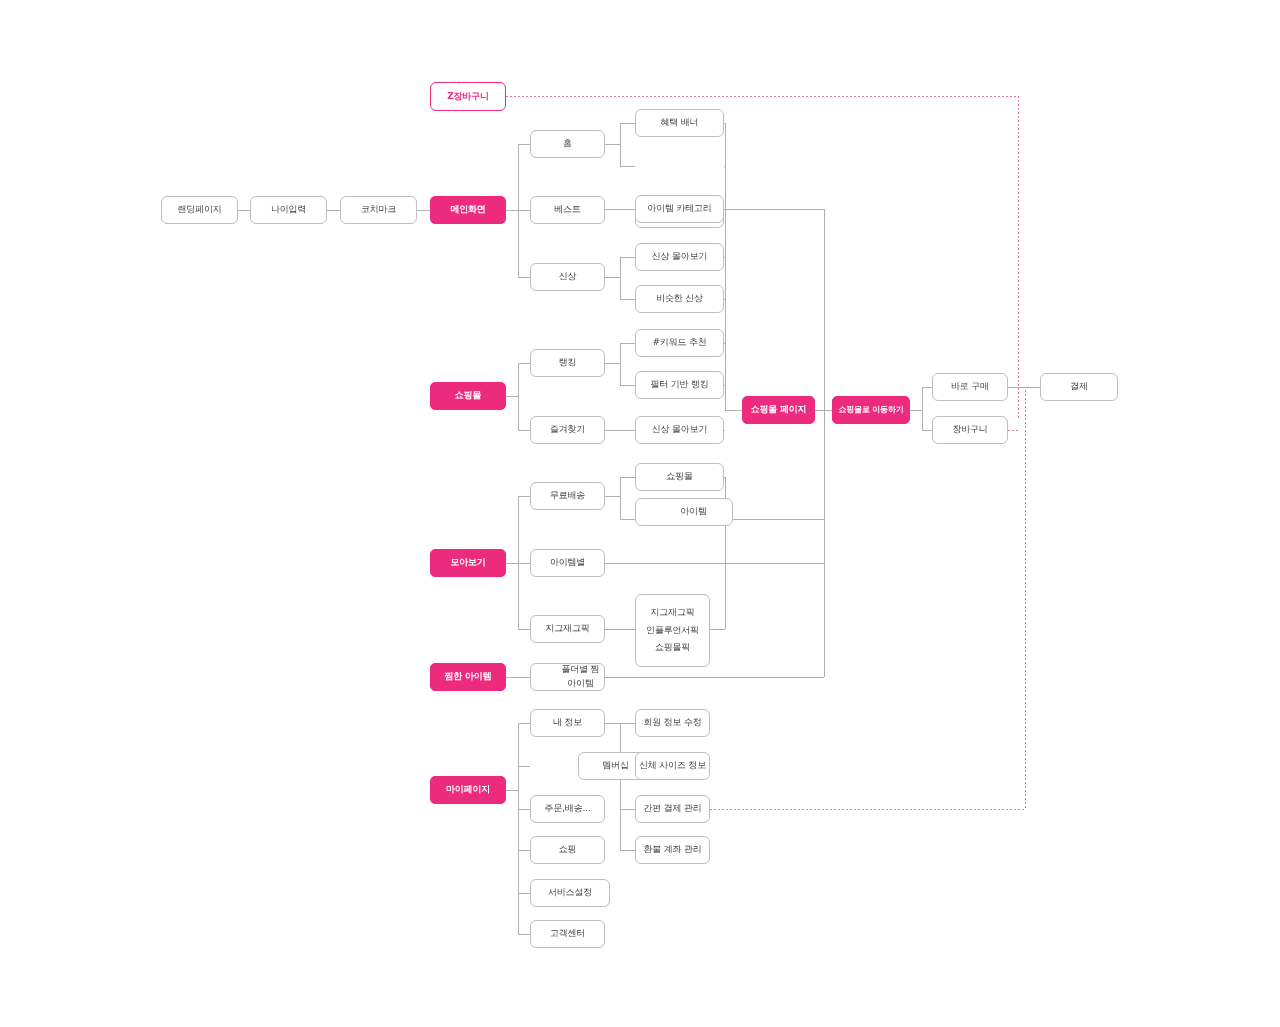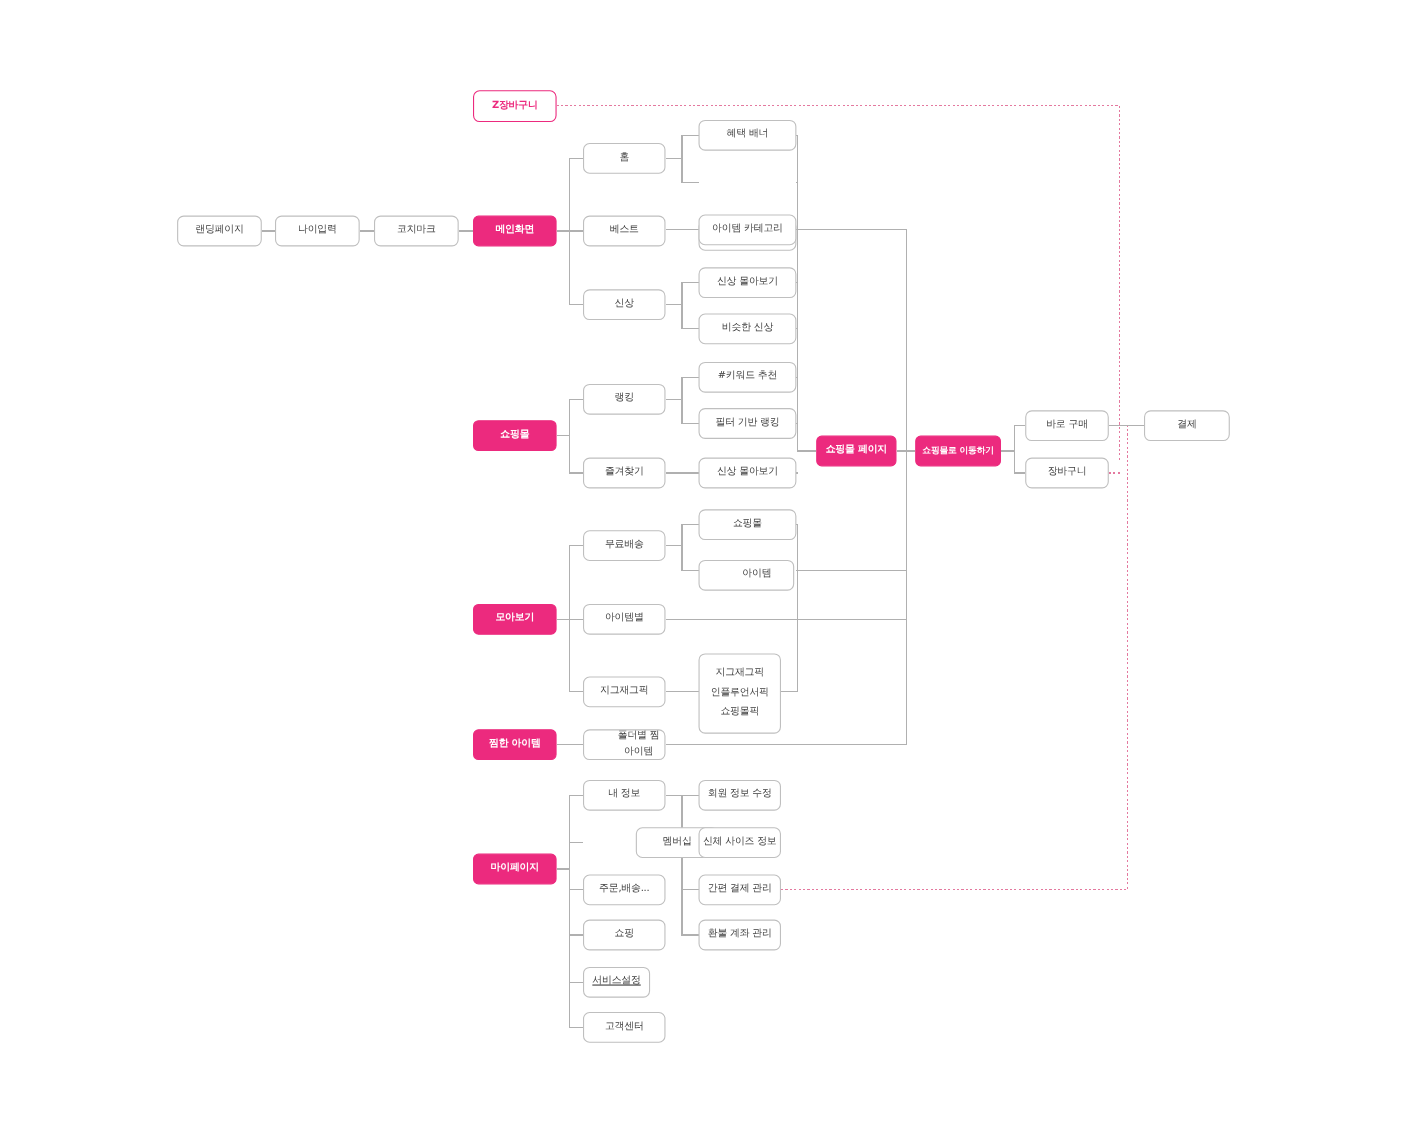--- a/index.html
+++ b/index.html
@@ -153,37 +153,37 @@
   <div class="node plain" style="left:530px;top:416px;width:75px;height:28px;">즐겨찾기</div>
   <div class="node plain" style="left:635px;top:329px;width:89px;height:28px;">#키워드 추천</div>
   <div class="node plain" style="left:635px;top:371px;width:89px;height:28px;">필터 기반 랭킹</div>
   <div class="node plain" style="left:635px;top:416px;width:89px;height:28px;">신상 몰아보기</div>
 
   <div class="node accent" style="left:430px;top:549px;width:76px;height:28px;">모아보기</div>
   <div class="node plain" style="left:530px;top:482px;width:75px;height:28px;">무료배송</div>
   <div class="node plain" style="left:530px;top:549px;width:75px;height:28px;">아이템별</div>
   <div class="node plain" style="left:530px;top:615px;width:75px;height:28px;">지그재그픽</div>
   <div class="node plain" style="left:635px;top:463px;width:89px;height:28px;">쇼핑몰</div>
-  <div class="node plain" style="left:635px;top:509px;width:87px;height:28px;padding-left:19px;">아이템</div>
+  <div class="node plain" style="left:635px;top:498px;width:98px;height:28px;padding-left:19px;">아이템</div>
 
   <div class="node plain multiline" style="left:635px;top:594px;width:75px;height:73px;">
     <span>지그재그픽</span>
     <span>인플루언서픽</span>
     <span>쇼핑몰픽</span>
   </div>
 
   <div class="node accent" style="left:430px;top:663px;width:76px;height:28px;text-align:center;">찜한 아이템</div>
   <div class="node plain" style="left:530px;top:663px;width:75px;height:28px;padding-left:26px;">폴더별 찜 아이템</div>
 
   <div class="node accent" style="left:430px;top:776px;width:76px;height:28px;">마이페이지</div>
   <div class="node plain" style="left:530px;top:709px;width:75px;height:28px;">내 정보</div>
   <div class="node plain" style="left:530px;top:752px;width:75px;height:28px;margin-left:48px;">멤버십</div>
   <div class="node plain" style="left:530px;top:795px;width:75px;height:28px;">주문,배송...</div>
   <div class="node plain" style="left:530px;top:836px;width:75px;height:28px;">쇼핑</div>
-  <div class="node plain" style="left:530px;top:879px;width:61px;height:28px;text-decoration:underline;">서비스설정</div>
+  <div class="node plain" style="left:530px;top:879px;width:80px;height:28px;">서비스설정</div>
   <div class="node plain" style="left:530px;top:920px;width:75px;height:28px;">고객센터</div>
   <div class="node plain" style="left:635px;top:709px;width:75px;height:28px;">회원 정보 수정</div>
   <div class="node plain" style="left:635px;top:752px;width:75px;height:28px;">신체 사이즈 정보</div>
   <div class="node plain" style="left:635px;top:795px;width:75px;height:28px;">간편 결제 관리</div>
   <div class="node plain" style="left:635px;top:836px;width:75px;height:28px;">환불 계좌 관리</div>
 
   <div class="node accent" style="left:742px;top:396px;width:73px;height:28px;">쇼핑몰 페이지</div>
   <div class="node accent" style="left:832px;top:396px;width:78px;height:28px;font-size:8px;">쇼핑몰로 이동하기</div>
   <div class="node plain" style="left:932px;top:373px;width:76px;height:28px;">바로 구매</div>
   <div class="node plain" style="left:932px;top:416px;width:76px;height:28px;">장바구니</div>

